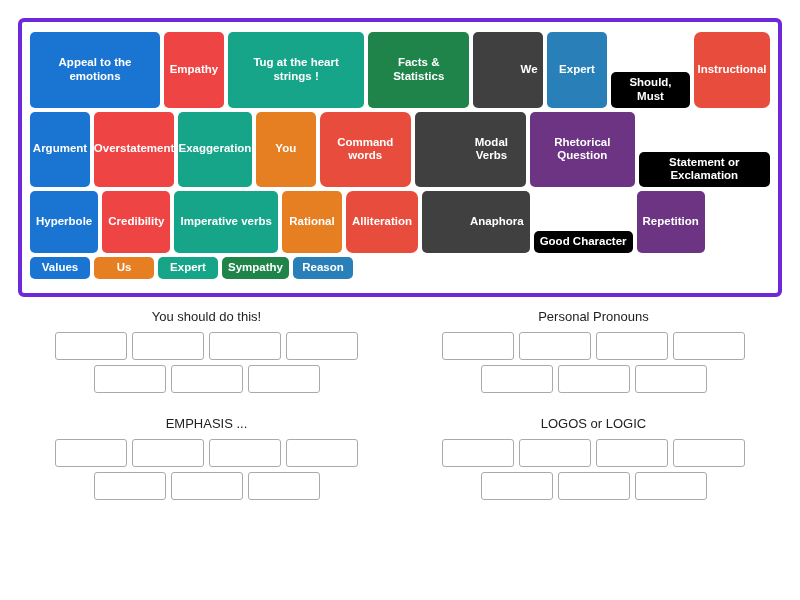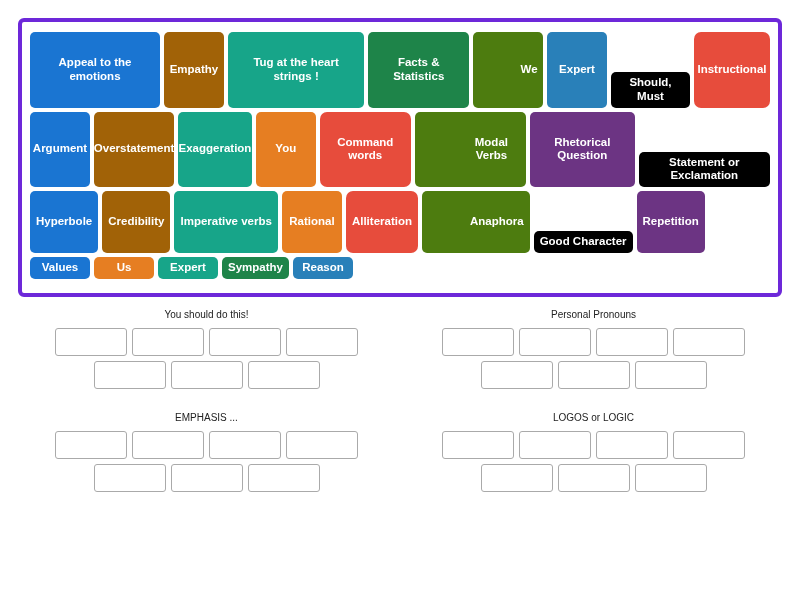--- a/index.html
+++ b/index.html
@@ -38,44 +38,44 @@
       font-size: 11.5px;
       font-weight: bold;
       color: #fff;
       cursor: grab;
       min-width: 60px;
       line-height: 1.2;
     }
 
     
     .c-blue       { background: #1a75d2; }
-    .c-green      { background: #a16207; }
+    .c-green      { background: #ef4444; }
     .c-teal       { background: #17a589; }
     .c-orange     { background: #e67e22; }
     .c-red        { background: #e74c3c; border-radius: 7px; }
-    .c-purple     { background: #4d7c0f; padding-left: 48px; }
+    .c-purple     { background: #404040; padding-left: 48px; }
     .c-pink       { background: #000000; margin-top: 40px; }
     .c-violet     { background: #6c3483; }
     .c-indigo     { background: #2980b9; }
     .c-darkgreen  { background: #1e8449; }
 
     
     .drop-sections {
       display: grid;
       grid-template-columns: 1fr 1fr;
       gap: 0px 10px;
       margin: 0 18px;
     }
 
     .drop-section {
       margin-bottom: 18px;
     }
 
     .section-title {
-      font-size: 10px;
+      font-size: 13px;
       font-weight: normal;
       text-align: center;
       margin-bottom: 8px;
       color: #222;
     }
 
     .drop-row {
       display: flex;
       gap: 5px;
       margin-bottom: 5px;

